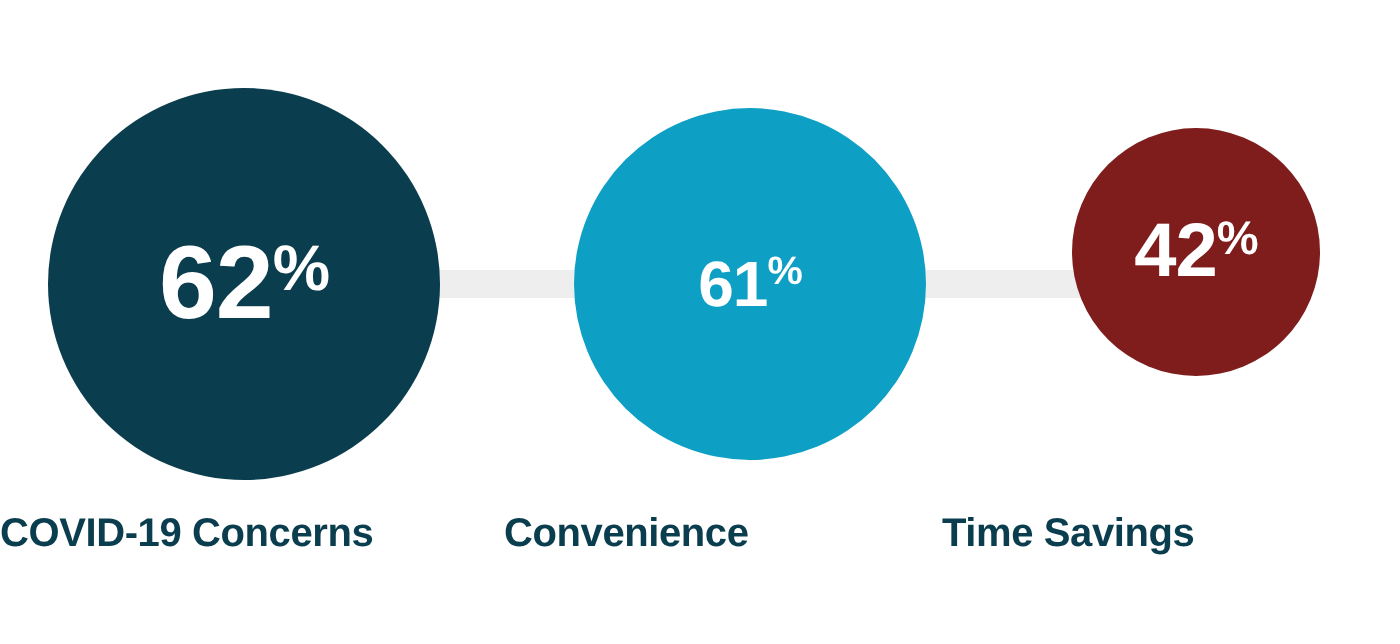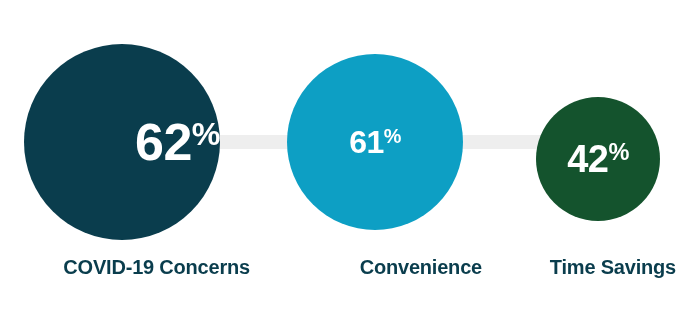--- a/index.html
+++ b/index.html
@@ -52,44 +52,43 @@
     position: relative;
     top: 0.06em;
     letter-spacing: -0.5px;
   }
 
   
   #bubble-1 {
     left: 24px; top: 44px;
     width: 196px; height: 196px;
     background: #0a3d4d;
-    justify-content: flex-end;
   }
   #bubble-1 .pct { font-size: 52px; }
 
   
   #bubble-2 {
     left: 287px; top: 54px;
     width: 176px; height: 176px;
     background: #0d9fc4;
   }
   #bubble-2 .pct { font-size: 32px; }
 
   
   #bubble-3 {
-    left: 536px; top: 97px;
+    left: 536px; top: 64px;
     width: 124px; height: 124px;
-    background: #14532d;
+    background: #7f1d1d;
   }
   #bubble-3 .pct { font-size: 38px; }
 
   .label {
     position: absolute;
     top: 256px;
-    text-align: right;
+    text-align: left;
     color: #0a3d4d;
     font-weight: bold;
     font-size: 20px;
     line-height: 1.1;
     letter-spacing: -0.2px;
     white-space: nowrap;
     font-family: "Liberation Sans", sans-serif;
   }
   #label-1 { left: 0px;   width: 250px; }
   #label-2 { left: 252px; width: 230px; }

